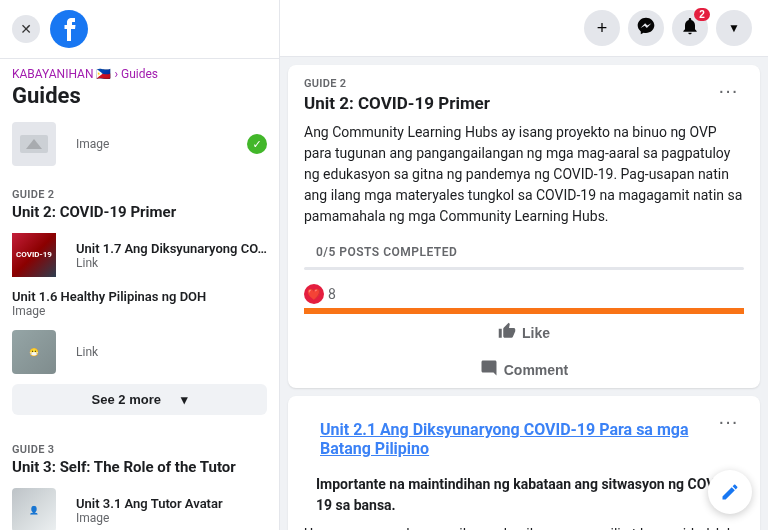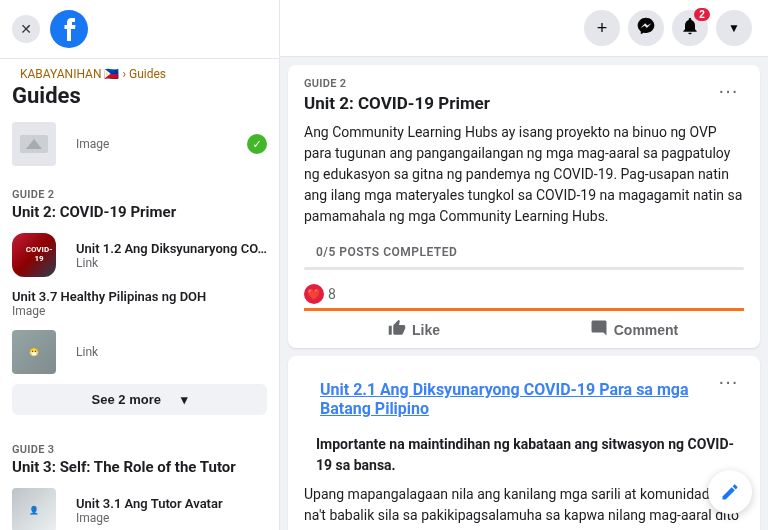--- a/index.html
+++ b/index.html
@@ -32,23 +32,23 @@
       cursor: pointer;
       font-size: 14px; color: #333;
       border: none;
     }
     .fb-logo {
       width: 38px; height: 38px;
     }
     .fb-logo svg { width: 38px; height: 38px; }
 
     .breadcrumb {
-      padding: 8px 12px 0 20px;
+      padding: 8px 12px 0 12px;
       font-size: 12px;
-      color: #a16207;
+      color: #a21caf;
     }
 
     .page-title {
       padding: 2px 12px 8px 12px;
       font-size: 22px;
       font-weight: 700;
       color: #1c1e21;
     }
 
     .guide-section {
@@ -245,22 +245,23 @@
     .reaction-icon {
       width: 20px; height: 20px;
       border-radius: 50%;
       background: #e41e3f;
       display: flex; align-items: center; justify-content: center;
       font-size: 11px;
     }
 
     .post-actions {
       display: flex;
-      border-top: 3px solid #f97316;
+      border-top: 6px solid #f97316;
       margin: 0 16px;
+      flex-direction: column;
     }
 
     .post-action-btn {
       flex: 1;
       display: flex;
       align-items: center;
       justify-content: center;
       gap: 6px;
       padding: 8px;
       cursor: pointer;
@@ -302,28 +303,27 @@
       font-size: 14px;
       color: #1c1e21;
       padding: 0 16px 8px 16px;
       line-height: 1.5;
     }
 
     
     .thumb-covid {
       background: linear-gradient(135deg, #c41e3a 0%, #8b0000 50%, #2c3e50 100%);
       width: 44px; height: 44px;
-      border-radius: 12px;
+      border-radius: 0;
       display: flex; align-items: center; justify-content: center;
       font-size: 8px;
       color: white;
       text-align: center;
       font-weight: 700;
       line-height: 1.1;
-      padding-left: 10px;
     }
 
     .thumb-health {
       background: linear-gradient(135deg, #e67e22 0%, #f39c12 100%);
       width: 44px; height: 44px;
       border-radius: 4px;
       display: flex; align-items: center; justify-content: center;
       font-size: 8px;
       color: white;
       font-weight: 700;
@@ -410,28 +410,28 @@
 
   <div class="divider"></div>
 
   <div class="guide-section">
     <div class="guide-label">GUIDE 2</div>
     <div class="guide-title">Unit 2: COVID-19 Primer</div>
 
     <div class="guide-item">
       <div class="thumb-covid">COVID-19</div>
       <div class="guide-item-info">
-        <div class="guide-item-name">Unit 1.2 Ang Diksyunaryong CO...</div>
+        <div class="guide-item-name">Unit 1.7 Ang Diksyunaryong CO...</div>
         <div class="guide-item-type">Link</div>
       </div>
     </div>
 
     <div class="guide-item">
       <div class="guide-item-info">
-        <div class="guide-item-name">Unit 3.7 Healthy Pilipinas ng DOH</div>
+        <div class="guide-item-name">Unit 1.6 Healthy Pilipinas ng DOH</div>
         <div class="guide-item-type">Image</div>
       </div>
     </div>
 
     <div class="guide-item">
       <div class="thumb-mask">😷</div>
       <div class="guide-item-info">
         <div class="guide-item-type">Link</div>
       </div>
     </div>

